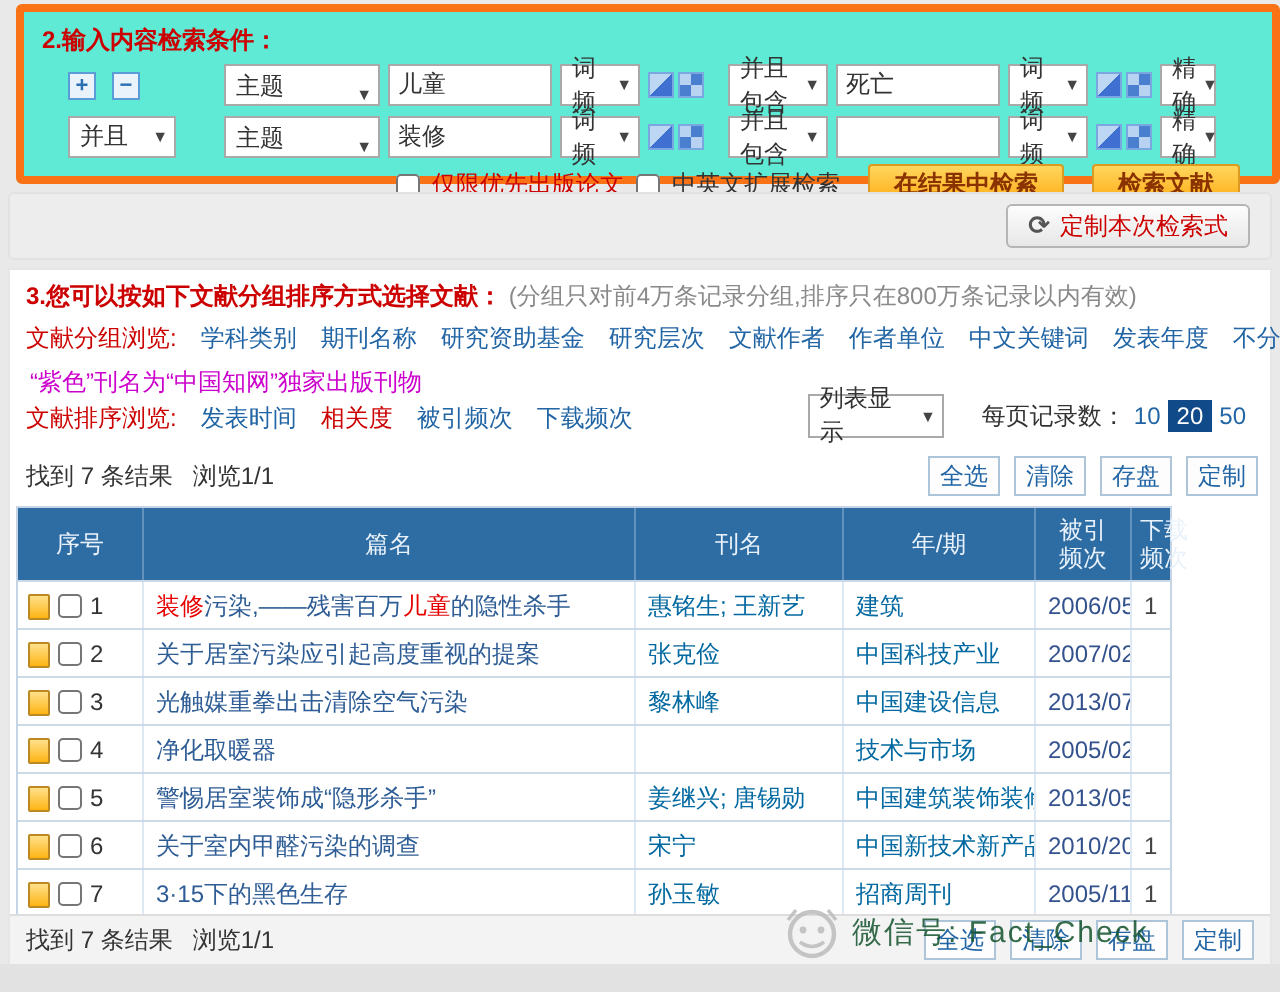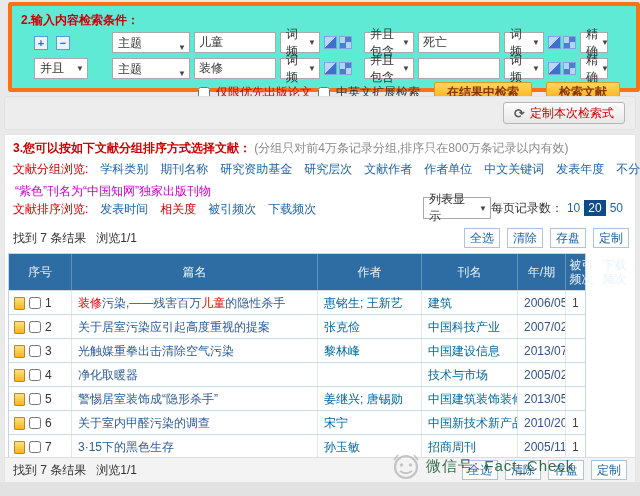--- a/index.html
+++ b/index.html
@@ -59,21 +59,21 @@
     background:linear-gradient(#fdfdfd,#e7e7e7); border:1px solid #b5b5b5; border-radius:3px;
     color:#cc0000; font-size:12px; cursor:pointer; display:flex; align-items:center; gap:5px;
     font-family:inherit; }
   .cust-ico { color:#555; font-size:13px; font-weight:bold; }
 
   
   .sec3-title { position:absolute; left:8px; top:5px; }
   .group-row { position:absolute; left:8px; top:26px; display:flex; gap:12px; white-space:nowrap; }
   .purple-note { position:absolute; left:10px; top:48px; color:#cc00cc; }
   .sort-row { position:absolute; left:8px; top:66px; width:616px; display:flex; align-items:center; gap:12px; }
-  .sort-right { position:absolute; right:6px; top:-4px; display:flex; align-items:center; gap:0; }
+  .sort-right { position:absolute; right:6px; top:-4px; display:flex; align-items:center; gap:19px; }
   .sel-display { width:68px; height:22px; }
   .psize { color:#2265a5; cursor:pointer; margin-left:4px; }
   .psel { background:#114a88; color:#fff; padding:1px 4px; }
 
   .status-row { position:absolute; left:8px; top:92px; width:616px; height:22px;
     display:flex; align-items:center; }
   .actions { margin-left:auto; display:flex; gap:7px; }
   .act-btn { min-width:36px; height:20px; background:#fdfdfd; border:1px solid #aec4d8;
     color:#2265a5; font-size:12px; cursor:pointer; padding:0 5px; font-family:inherit; }
 
@@ -265,23 +265,20 @@
 
     <div class="rtable">
       <div class="thead" id="table-head">
           <div class="hc">
             <span>序号</span>
           </div>
           <div class="hc">
             <span>篇名</span>
           </div>
           <div class="hc">
-            <span>作者</span>
-          </div>
-          <div class="hc">
             <span>刊名</span>
           </div>
           <div class="hc">
             <span>年/期</span>
           </div>
           <div class="hc">
             <span>被引</span>
             <span>频次</span>
           </div>
           <div class="hc">

